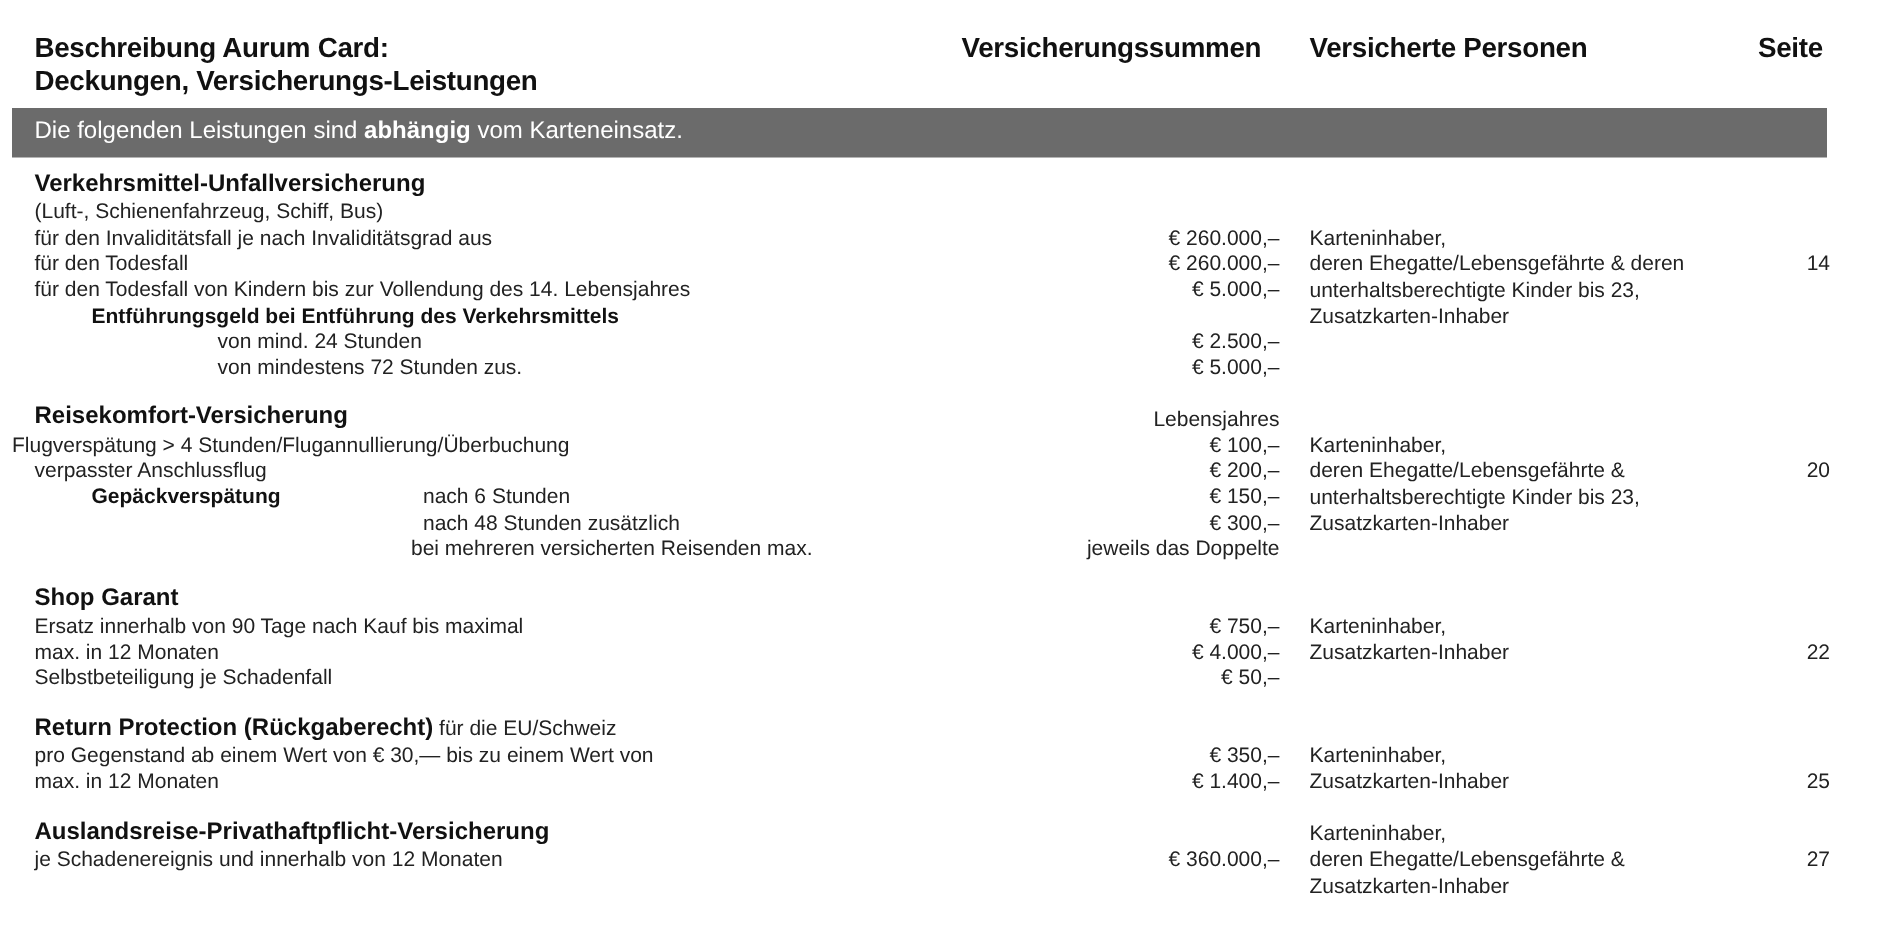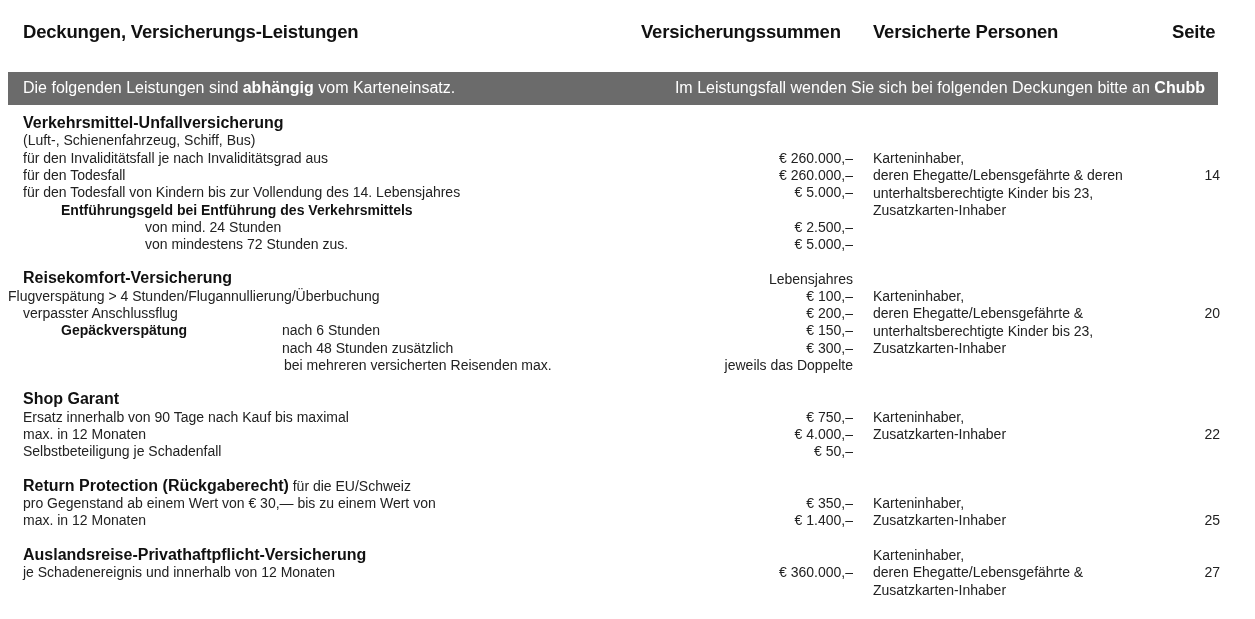--- a/index.html
+++ b/index.html
@@ -19,29 +19,29 @@
     .t { font-size: 14px; line-height: 17.3px; color: #222; }
     .sec-title { font-size: 16px; font-weight: bold; color: #111; }
     .bold { font-weight: bold; color: #111; margin-left: 38px; }
     .amt { text-align: right; width: 200px; }
     .page { text-align: right; width: 40px; }
   </style>
 </head>
 <body>
 
 <div class="abs hdr" style="left:23px; top:21px;">
+  <div>Beschreibung Aurum Card:</div>
   <div>Deckungen, Versicherungs-Leistungen</div>
 </div>
 <div class="abs hdr" style="left:641px; top:21px;">Versicherungssummen</div>
 <div class="abs hdr" style="left:873px; top:21px;">Versicherte Personen</div>
 <div class="abs hdr" style="left:1172px; top:21px;">Seite</div>
 
 <div class="bar">
   <div class="l"><span>Die folgenden Leistungen sind </span><b>abhängig</b><span> vom Karteneinsatz.</span></div>
-  <div class="r"><span>Im Leistungsfall wenden Sie sich bei folgenden Deckungen bitte an </span><b>Chubb</b></div>
 </div>
 
 <div>
   <div class="abs sec-title" style="left:23px; top:114px;">Verkehrsmittel-Unfallversicherung</div>
   <div class="abs t" style="left:23px; top:132px;">(Luft-, Schienenfahrzeug, Schiff, Bus)</div>
   <div class="abs t" style="left:23px; top:150px;">für den Invaliditätsfall je nach Invaliditätsgrad aus</div>
   <div class="abs t amt" style="left:653px; top:150px;">€ 260.000,–</div>
   <div class="abs t" style="left:23px; top:167px;">für den Todesfall</div>
   <div class="abs t amt" style="left:653px; top:167px;">€ 260.000,–</div>
   <div class="abs t" style="left:23px; top:184px;">für den Todesfall von Kindern bis zur Vollendung des 14. Lebensjahres</div>
@@ -65,21 +65,21 @@
   <div class="abs t amt" style="left:653px; top:271px;">Lebensjahres</div>
   <div class="abs t" style="left:8px; top:288px;">Flugverspätung &gt; 4 Stunden/Flugannullierung/Überbuchung</div>
   <div class="abs t amt" style="left:653px; top:288px;">€ 100,–</div>
   <div class="abs t" style="left:23px; top:305px;">verpasster Anschlussflug</div>
   <div class="abs t amt" style="left:653px; top:305px;">€ 200,–</div>
   <div class="abs t bold" style="left:23px; top:322px;">Gepäckverspätung</div>
   <div class="abs t" style="left:282px; top:322px;">nach 6 Stunden</div>
   <div class="abs t amt" style="left:653px; top:322px;">€ 150,–</div>
   <div class="abs t" style="left:282px; top:340px;">nach 48 Stunden zusätzlich</div>
   <div class="abs t amt" style="left:653px; top:340px;">€ 300,–</div>
-  <div class="abs t" style="left:284px; top:357px;">bei mehreren versicherten Reisenden max.</div>
+  <div class="abs t" style="left:274px; top:357px;">bei mehreren versicherten Reisenden max.</div>
   <div class="abs t amt" style="left:653px; top:357px;">jeweils das Doppelte</div>
   <div class="abs t" style="left:873px; top:288px;">
     <div>Karteninhaber,</div>
     <div>deren Ehegatte/Lebensgefährte &amp;</div>
     <div>unterhaltsberechtigte Kinder bis 23,</div>
     <div>Zusatzkarten-Inhaber</div>
   </div>
   <div class="abs t page" style="left:1180px; top:305px;">20</div>
 </div>
 

